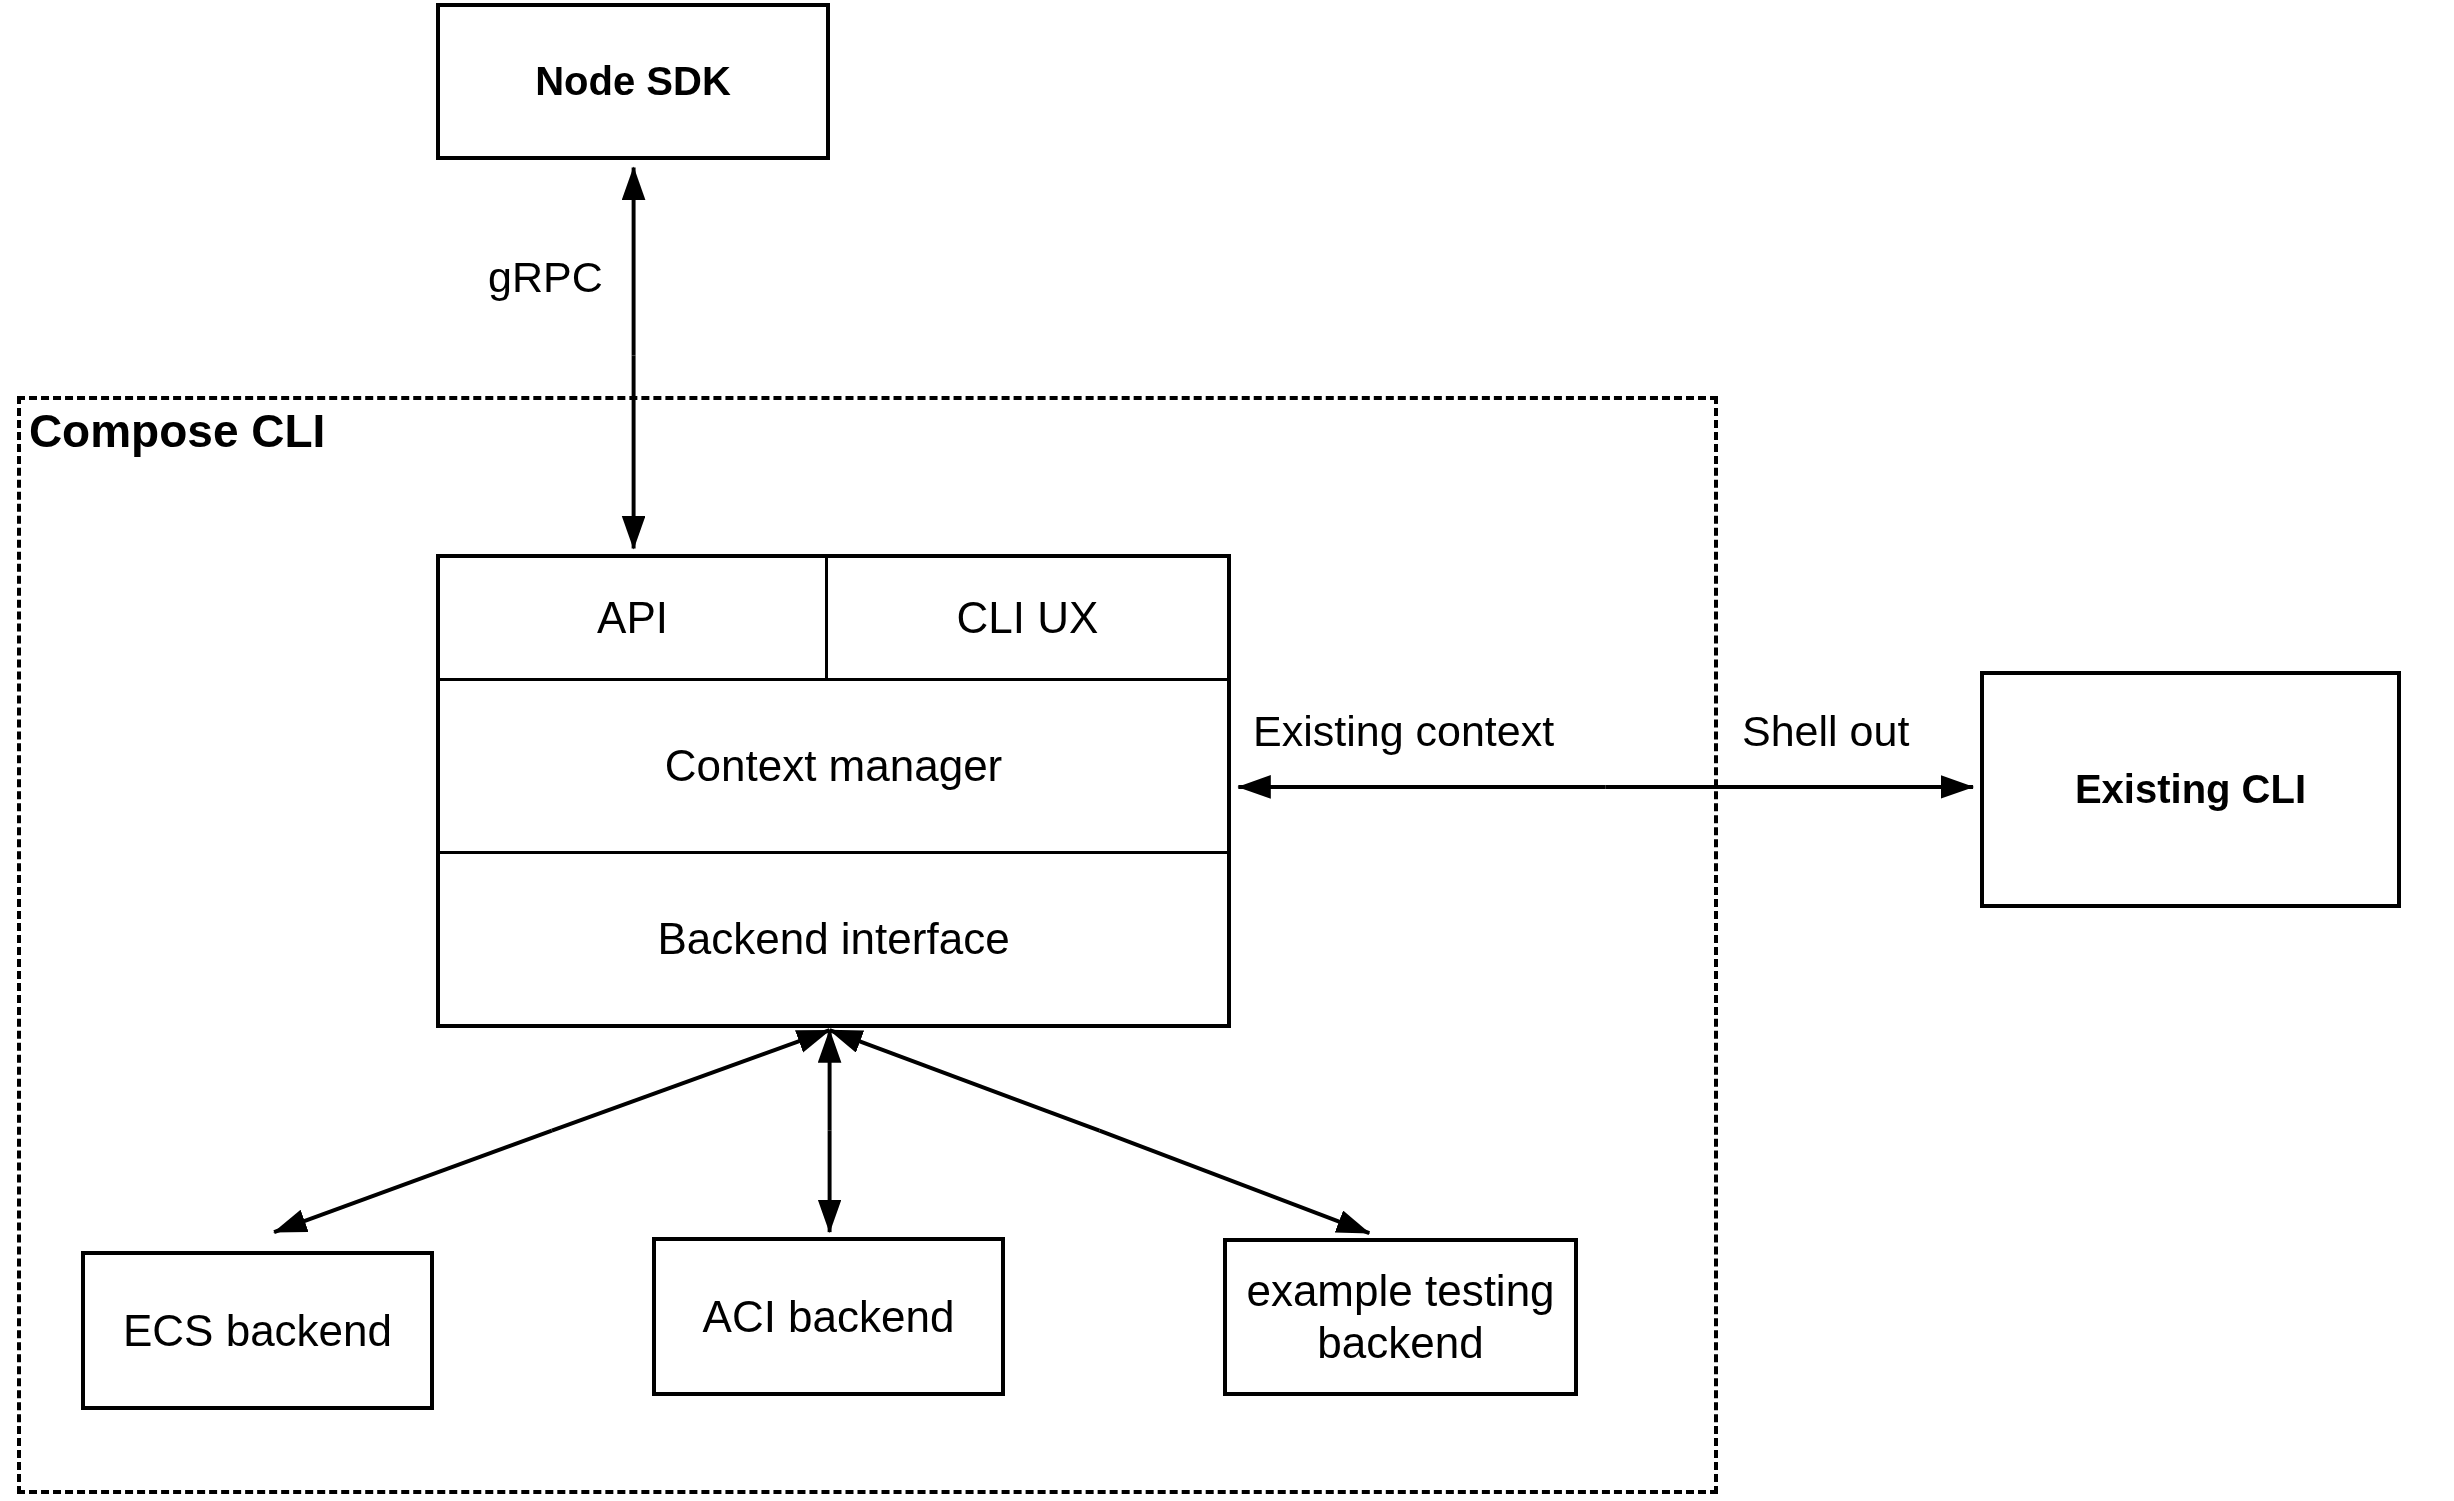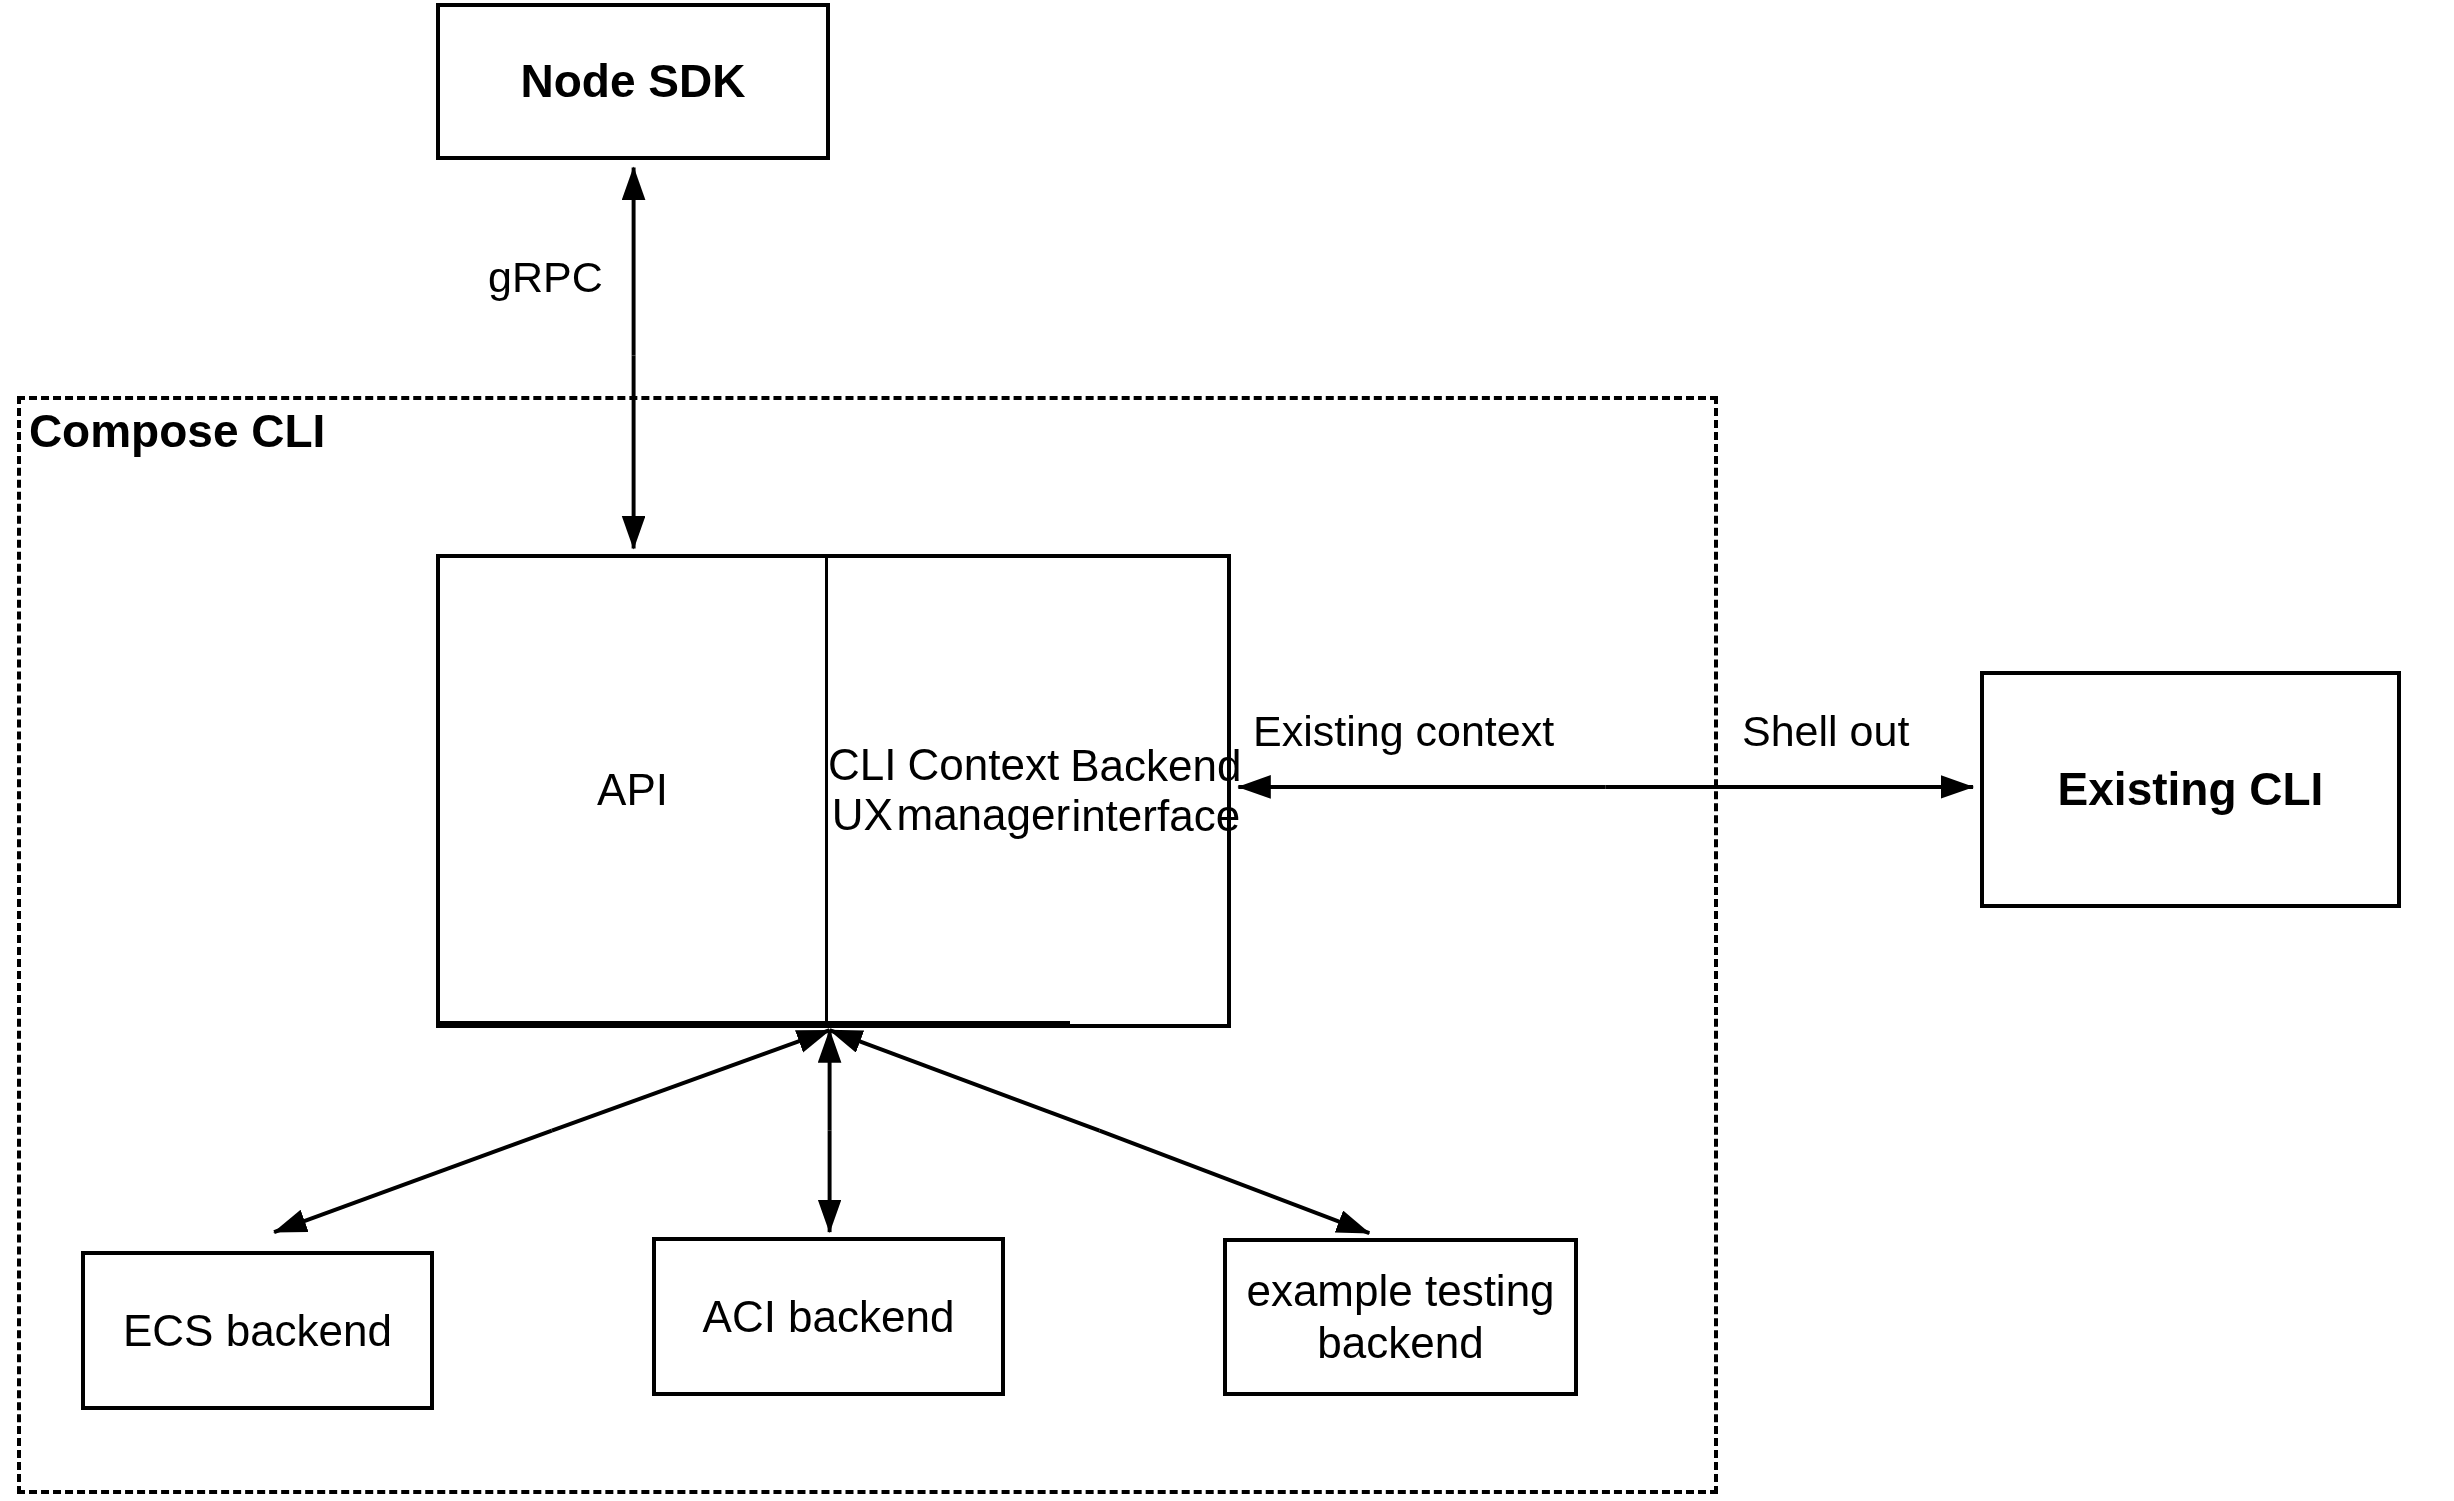--- a/index.html
+++ b/index.html
@@ -22,21 +22,21 @@
     background: #ffffff;
     border: 4.9px solid #000000;
     display: flex;
     align-items: center;
     justify-content: center;
     text-align: center;
     font-size: 44px;
     line-height: 1.18;
     white-space: pre-line;
   }
-  .bold { font-weight: bold; font-size: 46px; }
+  .bold { font-weight: bold; font-size: 40px; }
   .group {
     position: absolute;
     box-sizing: border-box;
     border: 4.9px dashed #000000;
     background: transparent;
   }
   .group-label {
     position: absolute;
     left: 7.9px;
     top: 5.9px;
@@ -44,21 +44,21 @@
     font-size: 46px;
     line-height: 1.1;
     white-space: nowrap;
   }
   .stack {
     position: absolute;
     box-sizing: border-box;
     background: #ffffff;
     border: 4.9px solid #000000;
     display: flex;
-    flex-direction: row;
+    flex-direction: column;
   }
   .stack-row {
     flex: 1 1 0;
     display: flex;
     box-sizing: border-box;
     min-height: 0;
   }
   .stack-row.has-divider { border-bottom: 3.9px solid #000000; }
   .cell {
     display: flex;

